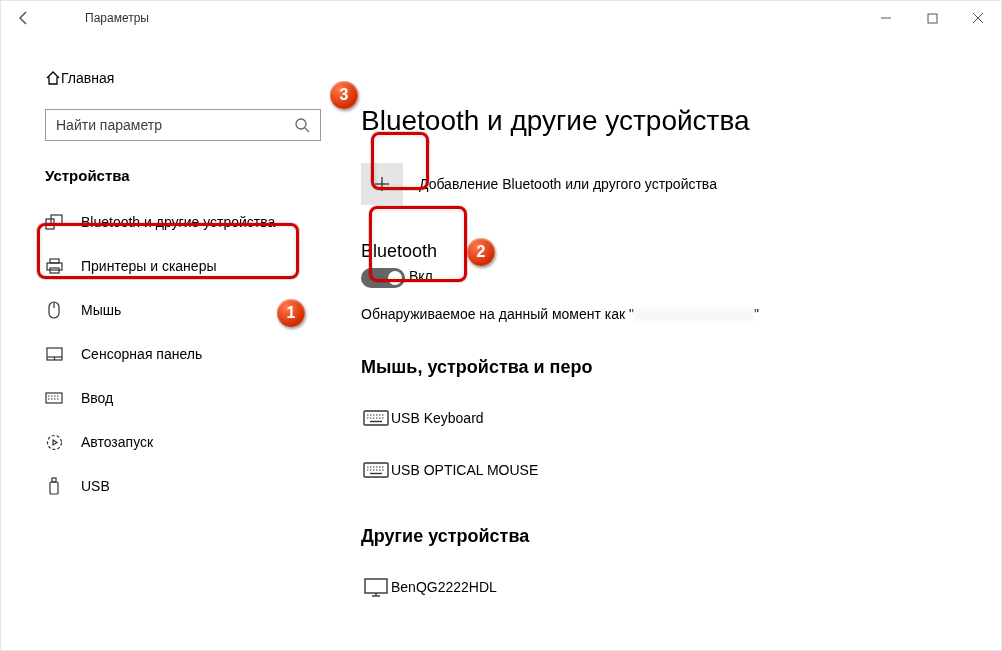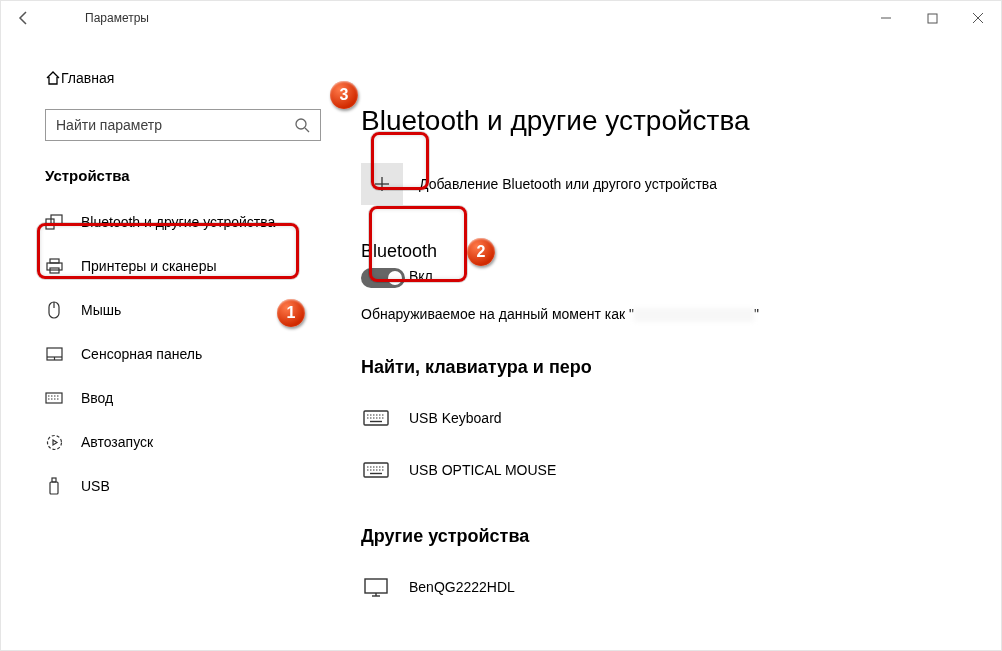--- a/index.html
+++ b/index.html
@@ -172,21 +172,20 @@
     filter: blur(2px);
   }
   .sub-section-title {
     font-size: 18px;
     font-weight: 600;
     margin-bottom: 14px;
   }
   .device-row {
     display: flex;
     align-items: center;
-    gap: 18px;
     height: 52px;
     font-size: 14px;
   }
   .device-row .dev-icon {
     width: 30px;
     display: flex;
     justify-content: center;
     color: #333;
   }
   svg { display: block; }
@@ -370,21 +369,21 @@
             <div class="knob"></div>
           </div>
           <span>Вкл.</span>
         </div>
       </div>
 
       <div class="discover-row">
         <span>Обнаруживаемое на данный момент как "</span><span class="blurred-name"></span><span>"</span>
       </div>
 
-      <div class="sub-section-title">Найти, клавиатура и перо</div>
+      <div class="sub-section-title">Мышь, устройства и перо</div>
 
       <div class="device-row">
         <span class="dev-icon">
           <svg width="26" height="16" viewBox="0 0 26 16">
               <rect x="1" y="1" width="24" height="14" rx="1" fill="none" stroke="#333" stroke-width="1.4"></rect>
               <line x1="4" y1="5" x2="22" y2="5" stroke="#333" stroke-width="1" stroke-dasharray="1.5 1.5"></line>
               <line x1="4" y1="8" x2="22" y2="8" stroke="#333" stroke-width="1" stroke-dasharray="1.5 1.5"></line>
               <line x1="7" y1="11.5" x2="19" y2="11.5" stroke="#333" stroke-width="1.4"></line>
             </svg>
         </span>

